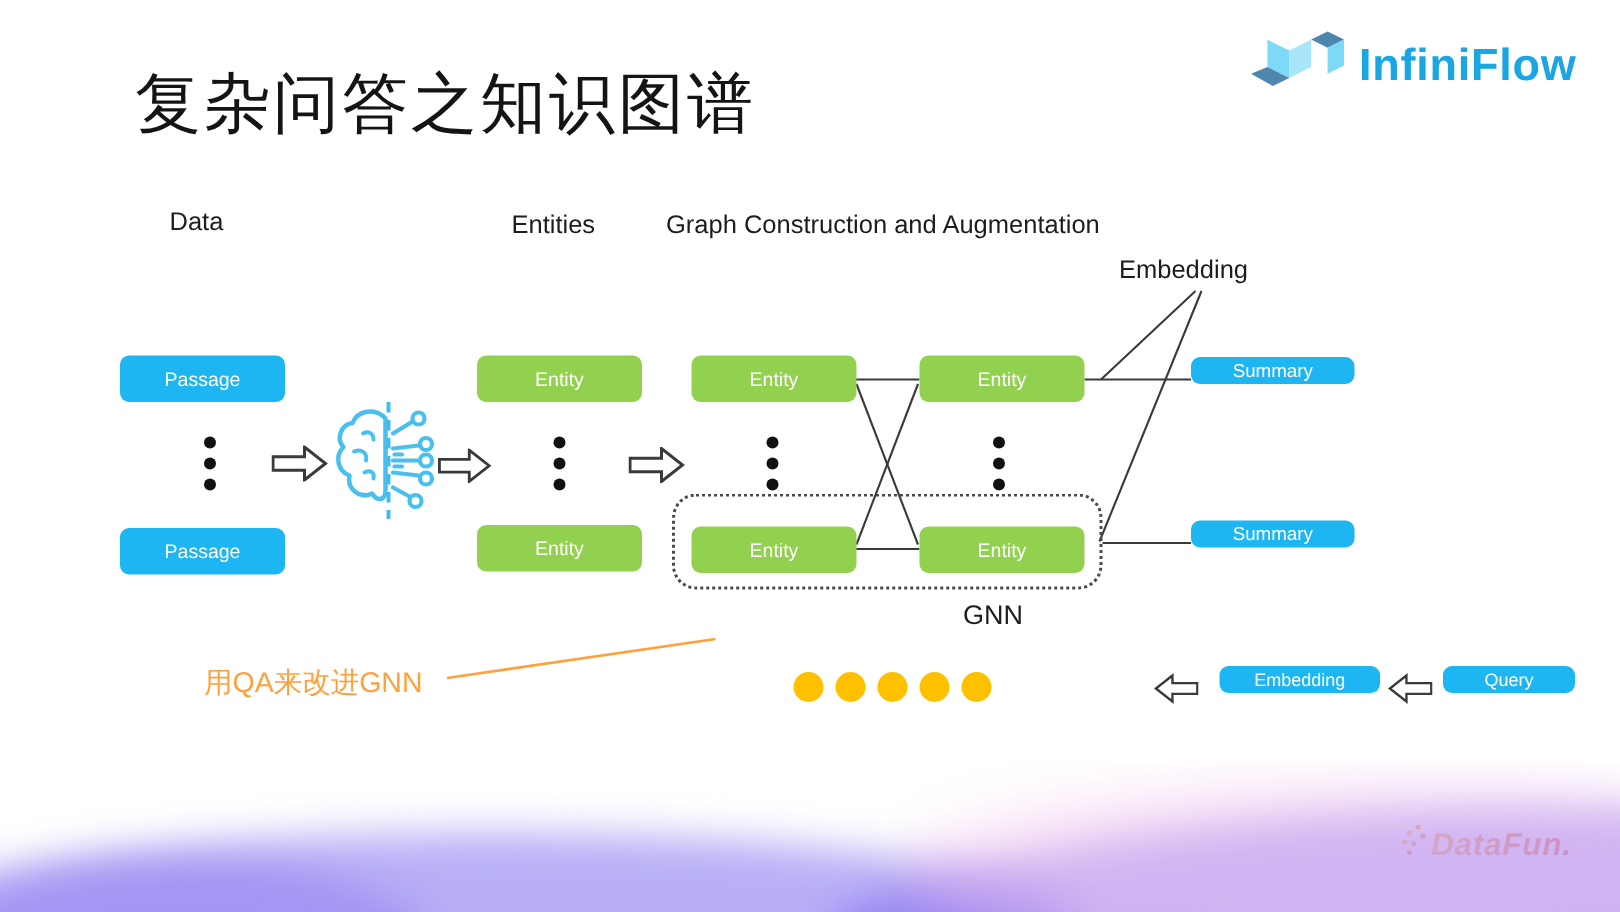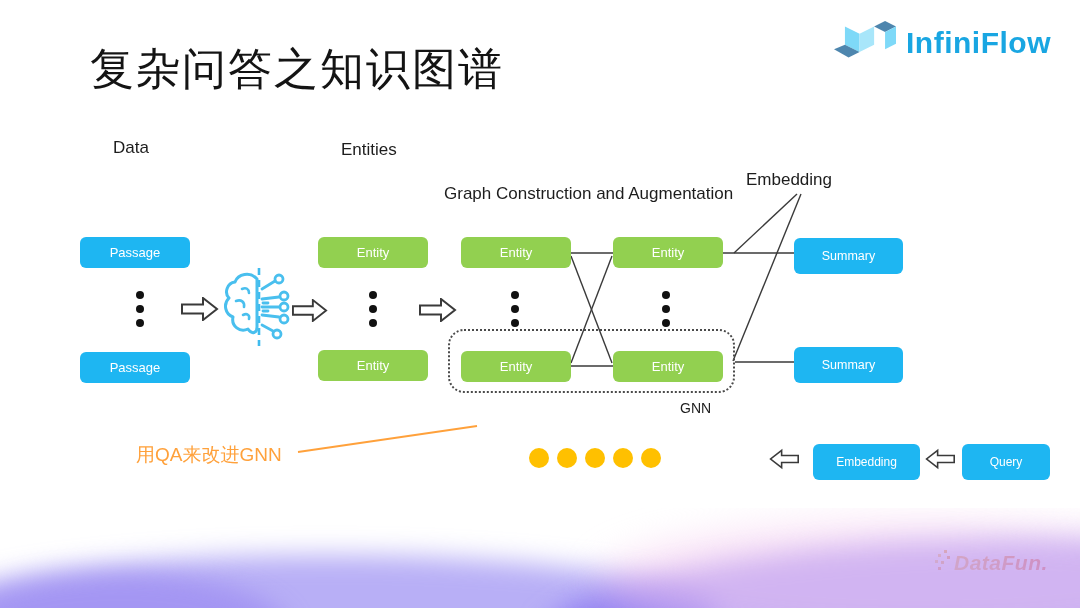--- a/index.html
+++ b/index.html
@@ -12,33 +12,33 @@
   .title{
     left:90px; top:40px; font-family:"Liberation Serif","DejaVu Serif",serif;
     font-size:44px; color:#141414; letter-spacing:2px; font-weight:400;
   }
   .logo-wrap{left:834px; top:18px; display:flex; align-items:center; gap:10px;}
   .logo-text{font-size:30px; font-weight:bold; color:var(--logo-blue,#19A6E2); letter-spacing:.5px;}
   
   .lbl{color:#1d1d1d; font-size:17px; white-space:nowrap;}
   .lbl-data{left:113px; top:138px;}
   .lbl-entities{left:341px; top:140px;}
-  .lbl-graph{left:444px; top:140px;margin-top:44px;}
+  .lbl-graph{left:444px; top:140px;}
   .lbl-community{left:746px; top:170px;}
   .lbl-pagerank{left:389px; top:404px; font-size:19px;}
-  .lbl-gnn{left:642px; top:400px; font-size:14px;margin-left:38px;}
+  .lbl-gnn{left:642px; top:400px; font-size:18px;}
   .lbl-annotation{left:136px; top:442px; font-size:19px; color:var(--annotation-orange,#FFA13B);}
   
   .node{
     display:flex; align-items:center; justify-content:center;
     width:110px; height:31px; border-radius:6px; color:#fff; font-size:13px;
   }
   .node.blue{background:var(--blue,#1EB6F2);}
   .node.green{background:var(--green,#92D050);}
-  .node.small{height:36px; font-size:12.5px;}
+  .node.small{height:18px; font-size:12.5px;}
   
   .vdots{display:flex; flex-direction:column; gap:6px; align-items:center;}
   .vdots .d{width:8px; height:8px; border-radius:50%; background:#111;}
   .odots{display:flex; gap:8px;}
   .odots .d{width:20px; height:20px; border-radius:50%; background:var(--dot-orange,#FFC000);}
   
   .dotted-box{
     left:448px; top:329px; width:287px; height:64px;
     border:2px dotted #4a4a4a; border-radius:16px; box-sizing:border-box;
   }

